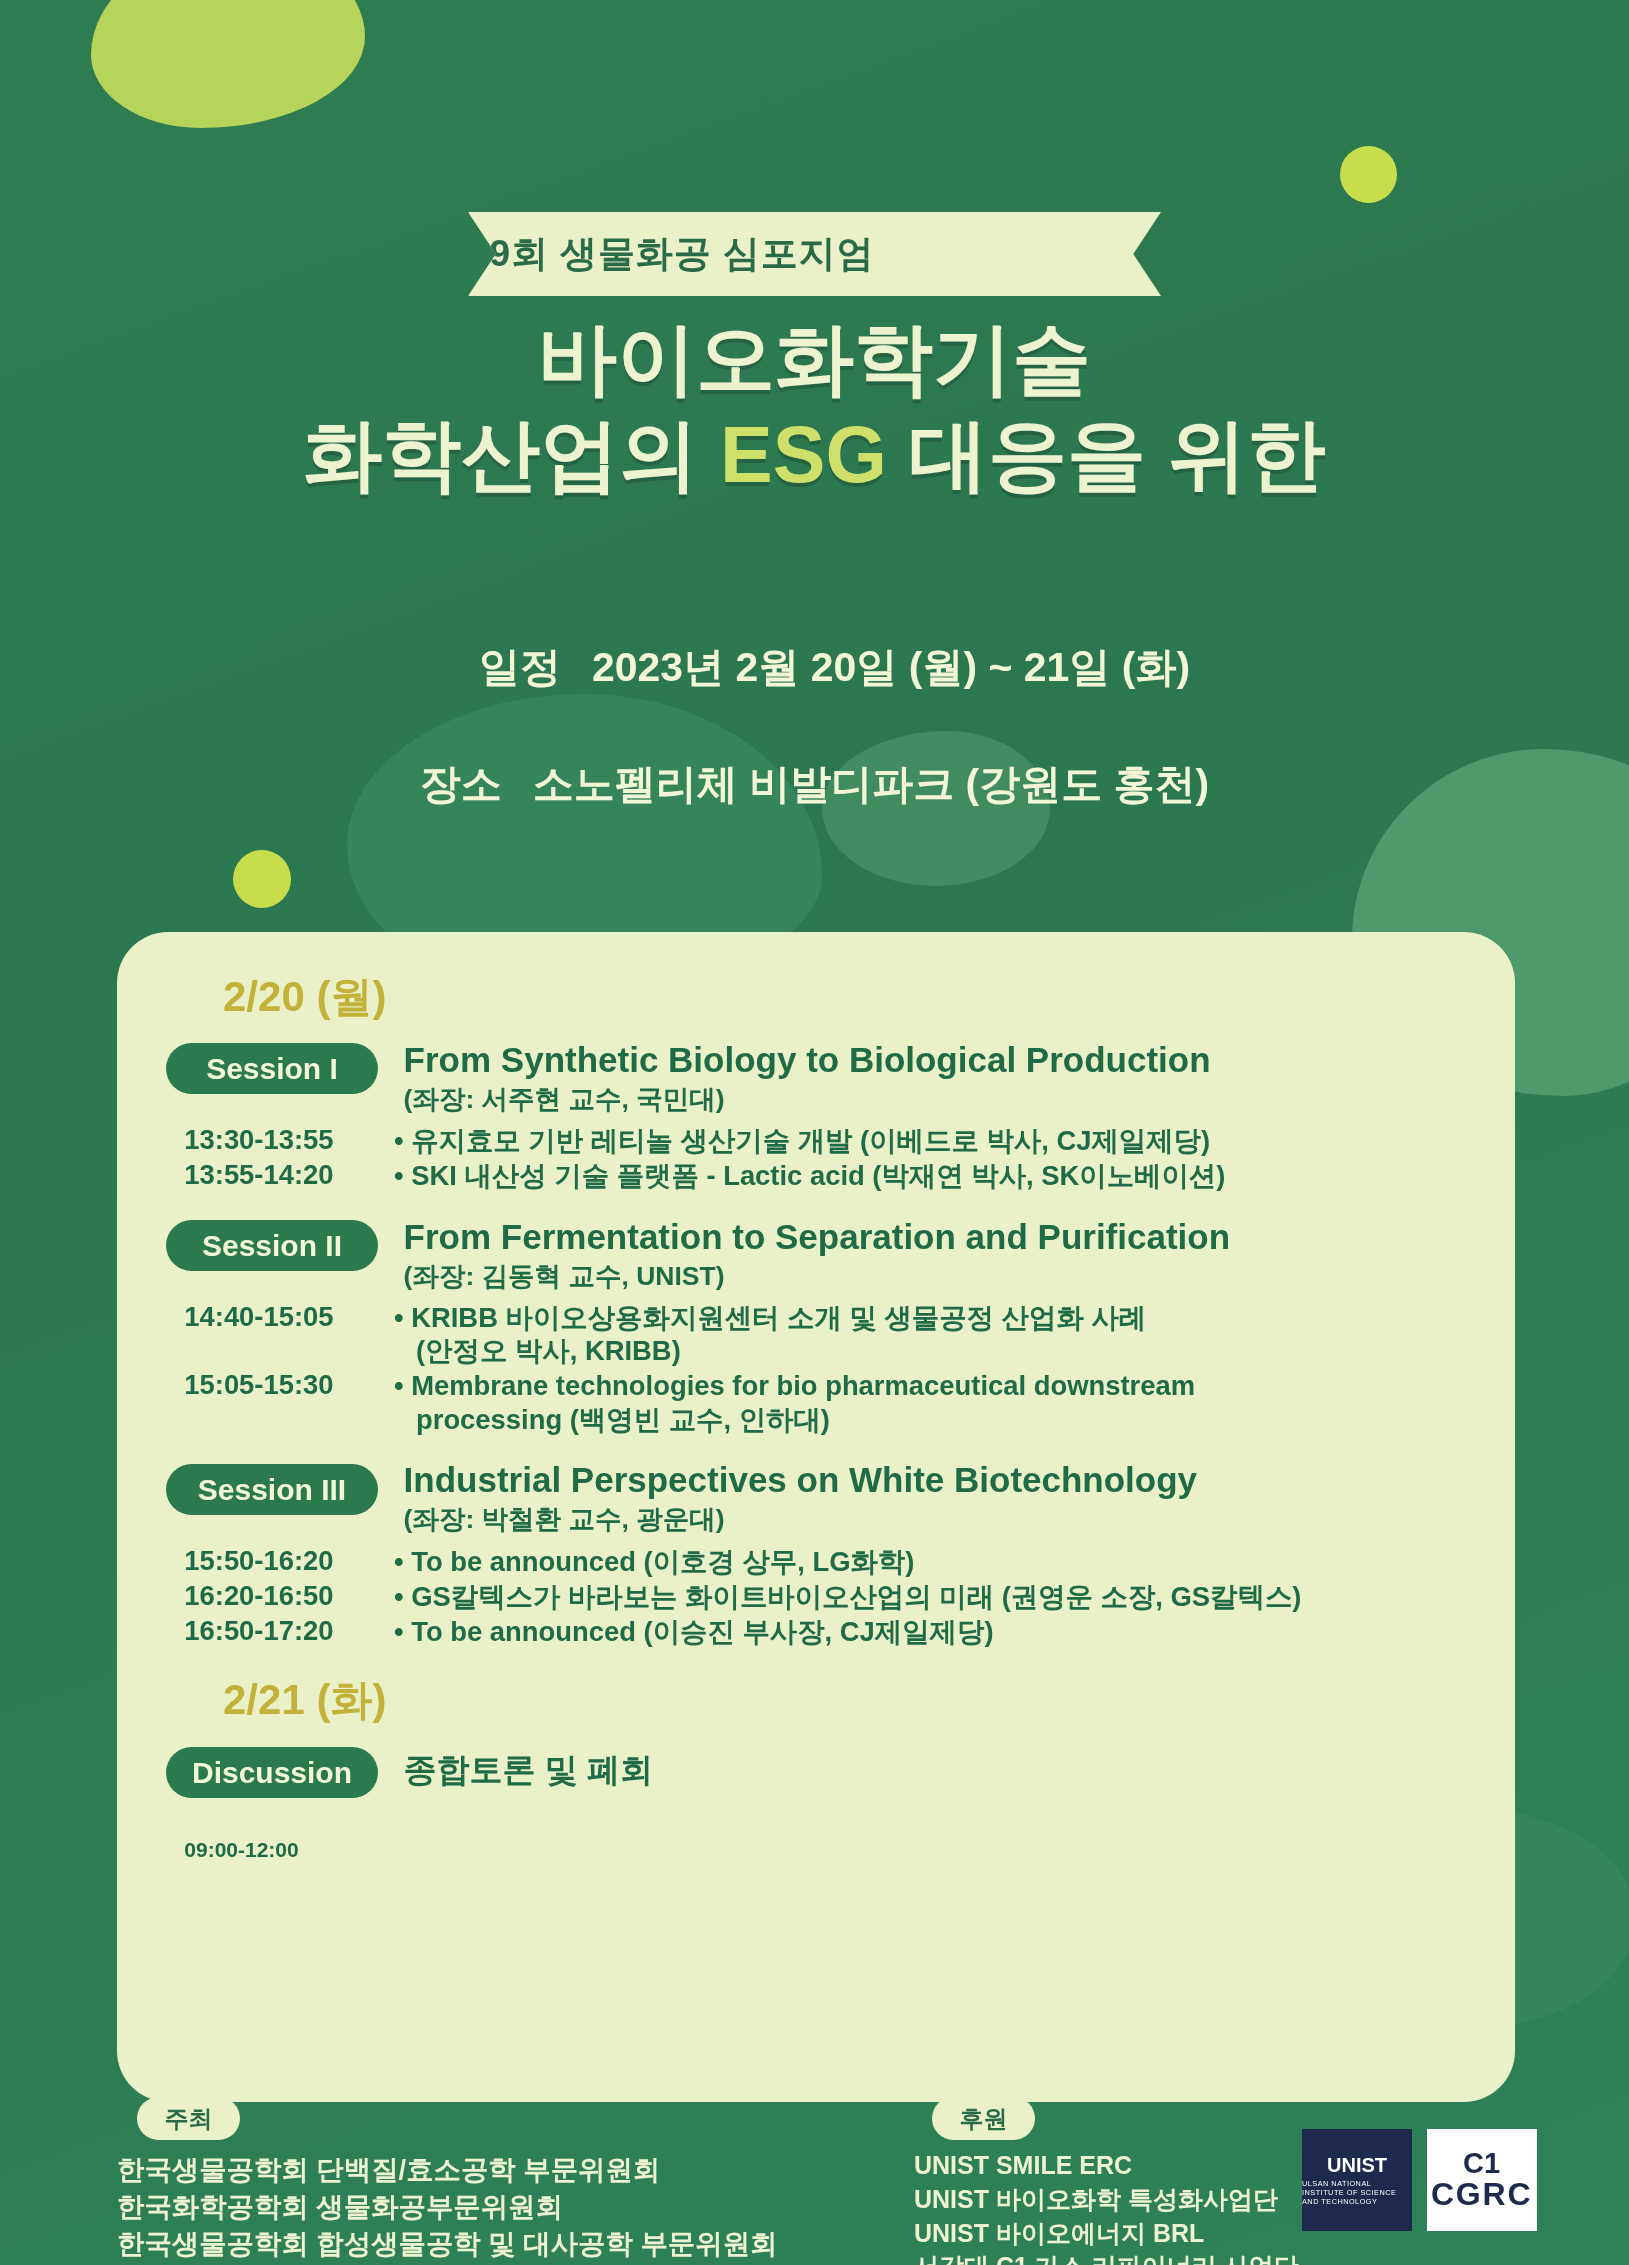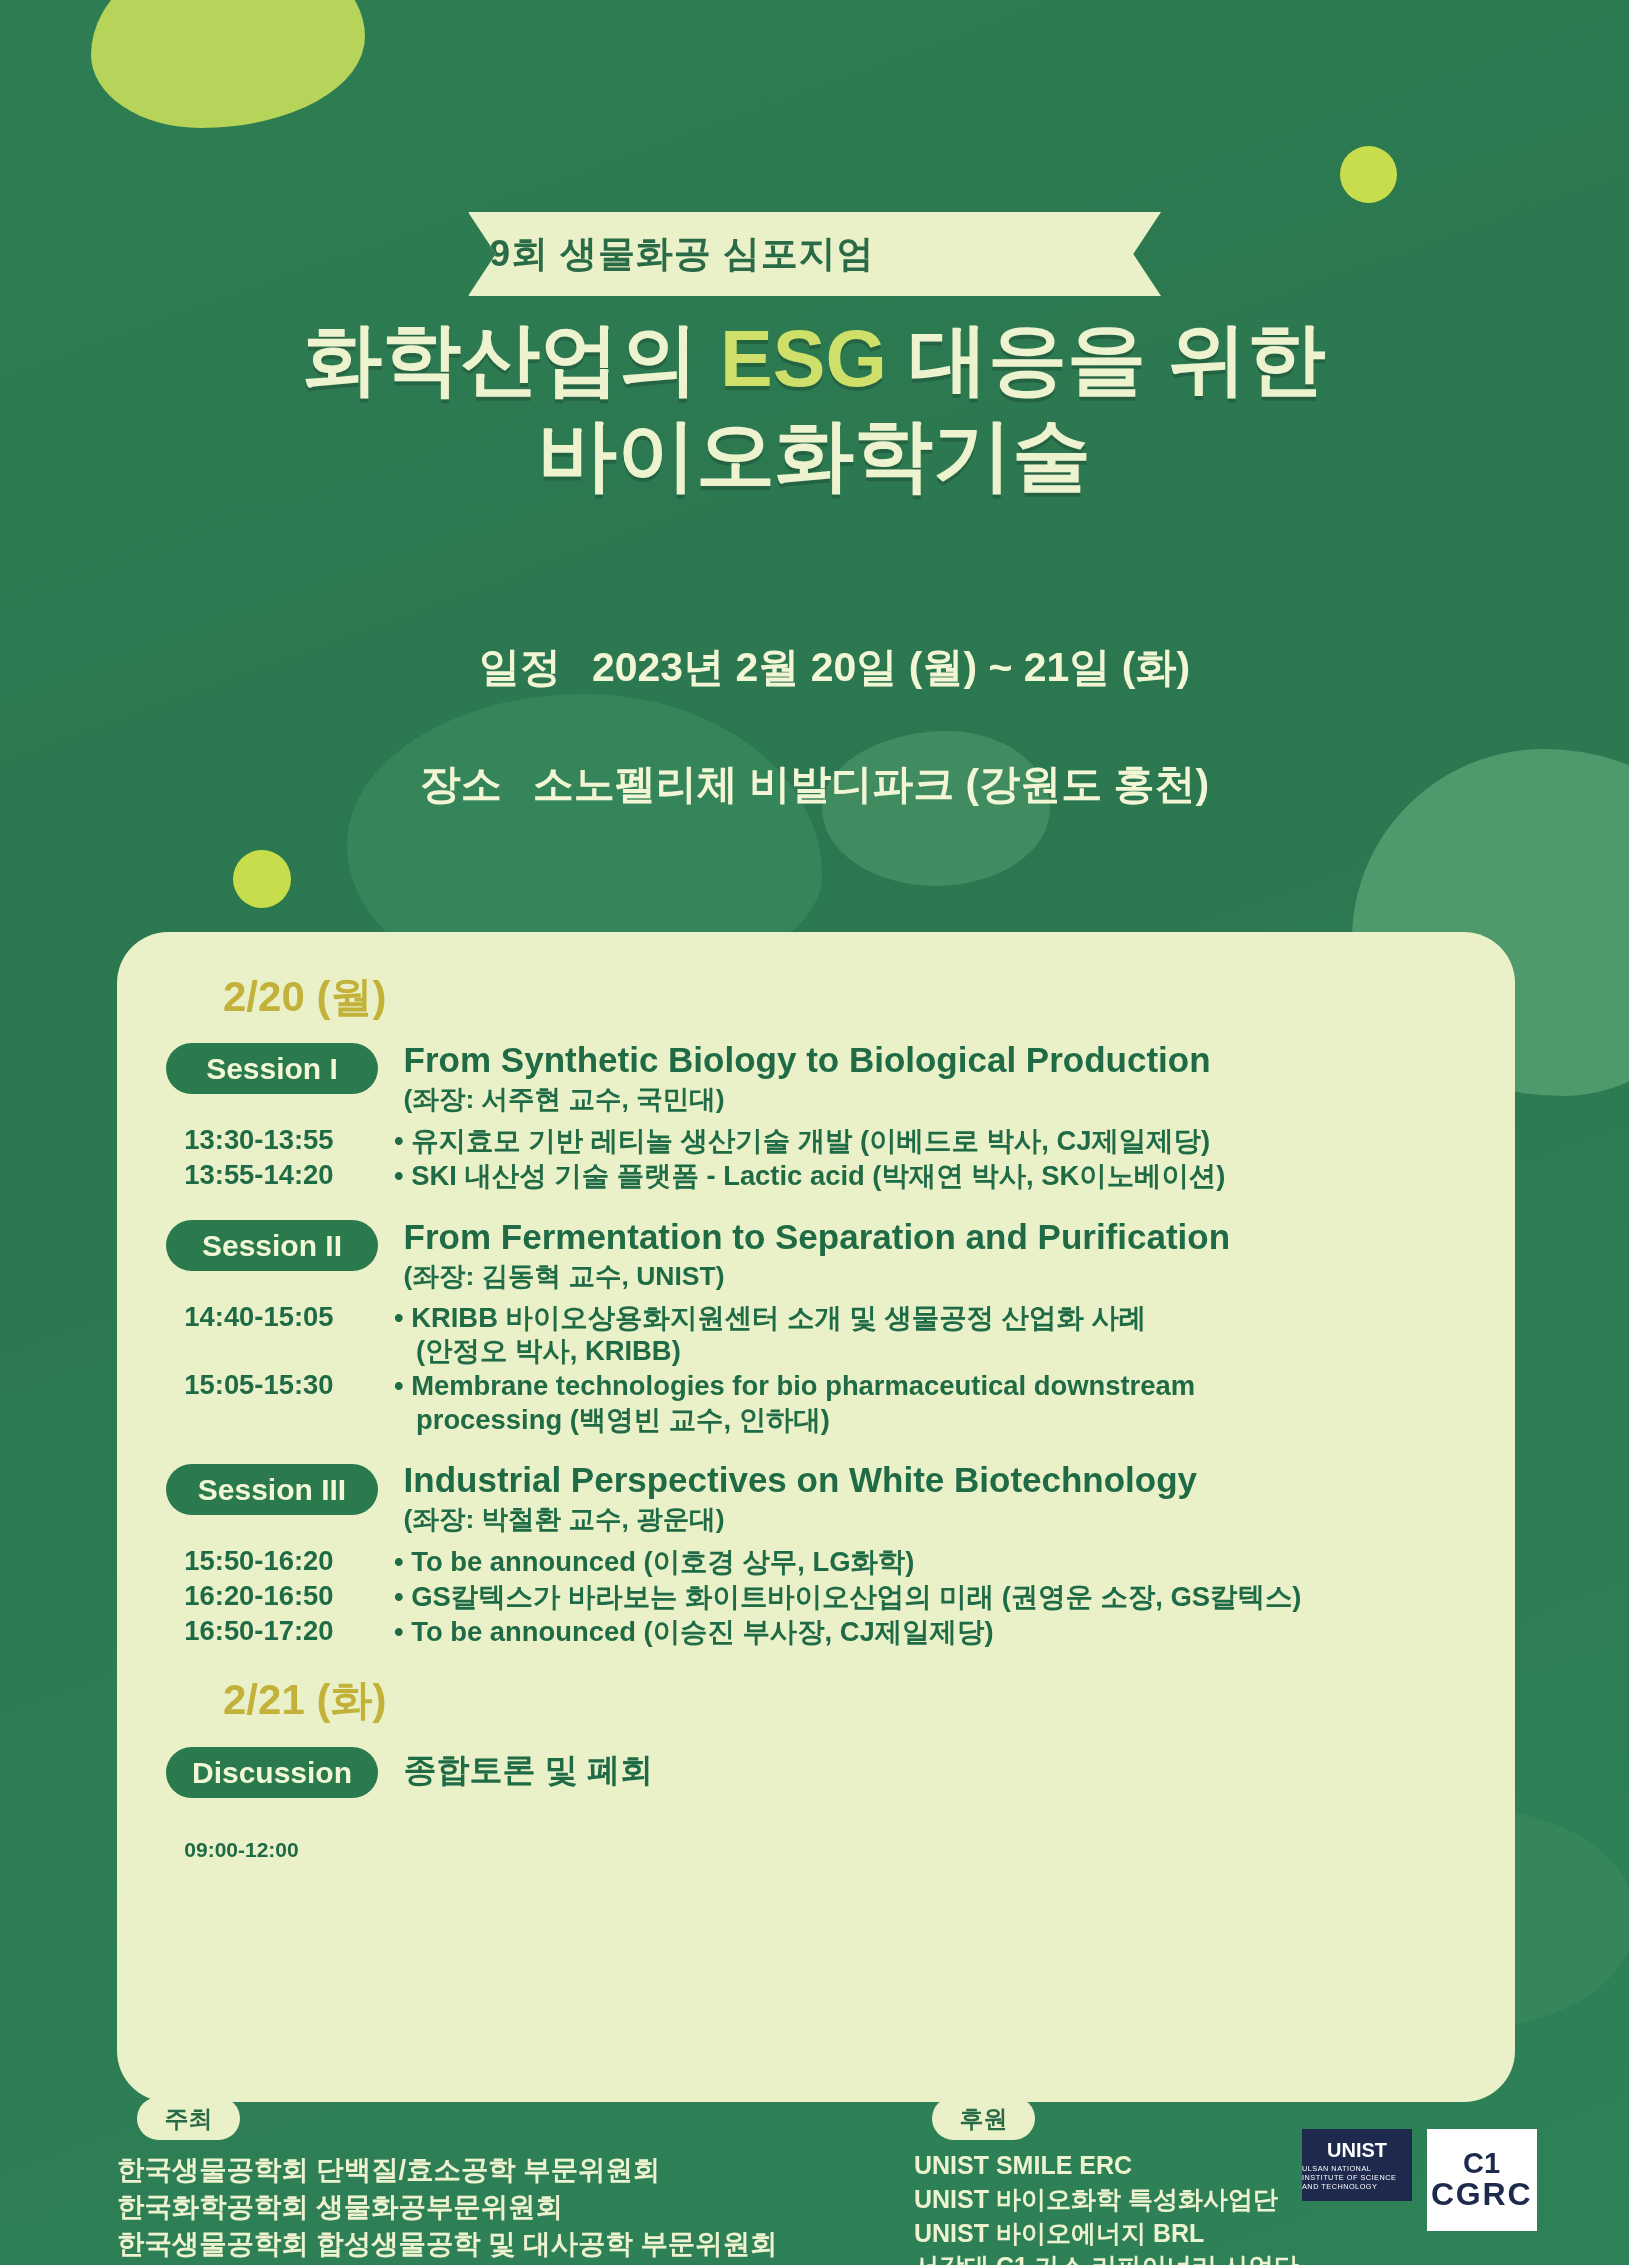--- a/index.html
+++ b/index.html
@@ -207,21 +207,21 @@
     position: absolute;
     color: #eef3cf;
     font-weight: bold;
     line-height: 1.35;
   }
   .foot-list.host { left: 117px; top: 2152px; font-size: 27.4px; }
   .foot-list.sponsor { left: 914px; top: 2149px; font-size: 25px; }
 
   .logos { position: absolute; left: 1302px; top: 2129px; display: flex; gap: 14.6px; }
   .logo-unist {
-    width: 110px; height: 72px;
+    width: 110px; height: 102px;
     background: #1d2a4d;
     color: #fff;
     display: flex; flex-direction: column;
     align-items: center; justify-content: center;
     font-size: 20px; font-weight: bold;
   }
   .logo-unist .sub { font-size: 7.3px; font-weight: normal; margin-top: 2.7px; letter-spacing: 0.5px; }
   .logo-c1 {
     width: 110px; height: 102px;
     background: #ffffff;
@@ -245,24 +245,24 @@
   <div class="blob blob-f"></div>
   <div class="blob blob-d"></div>
   <div class="blob blob-c"></div>
   <div class="blob blob-g"></div>
 
   <div class="ribbon">
     <span>79회 생물화공 심포지엄</span>
   </div>
 
   <div class="title">
+    <div>바이오화학기술</div>
     <div>
       <span>화학산업의 </span><span class="hl">ESG</span><span> 대응을 위한</span>
     </div>
-    <div>바이오화학기술</div>
   </div>
 
   <div class="meta date">
     <span class="lbl">일정</span><span>2023년 2월 20일 (월) ~ 21일 (화)</span>
   </div>
 
   <div class="meta place">
     <span class="lbl">장소</span><span>소노펠리체 비발디파크 (강원도 홍천)</span>
   </div>
 

